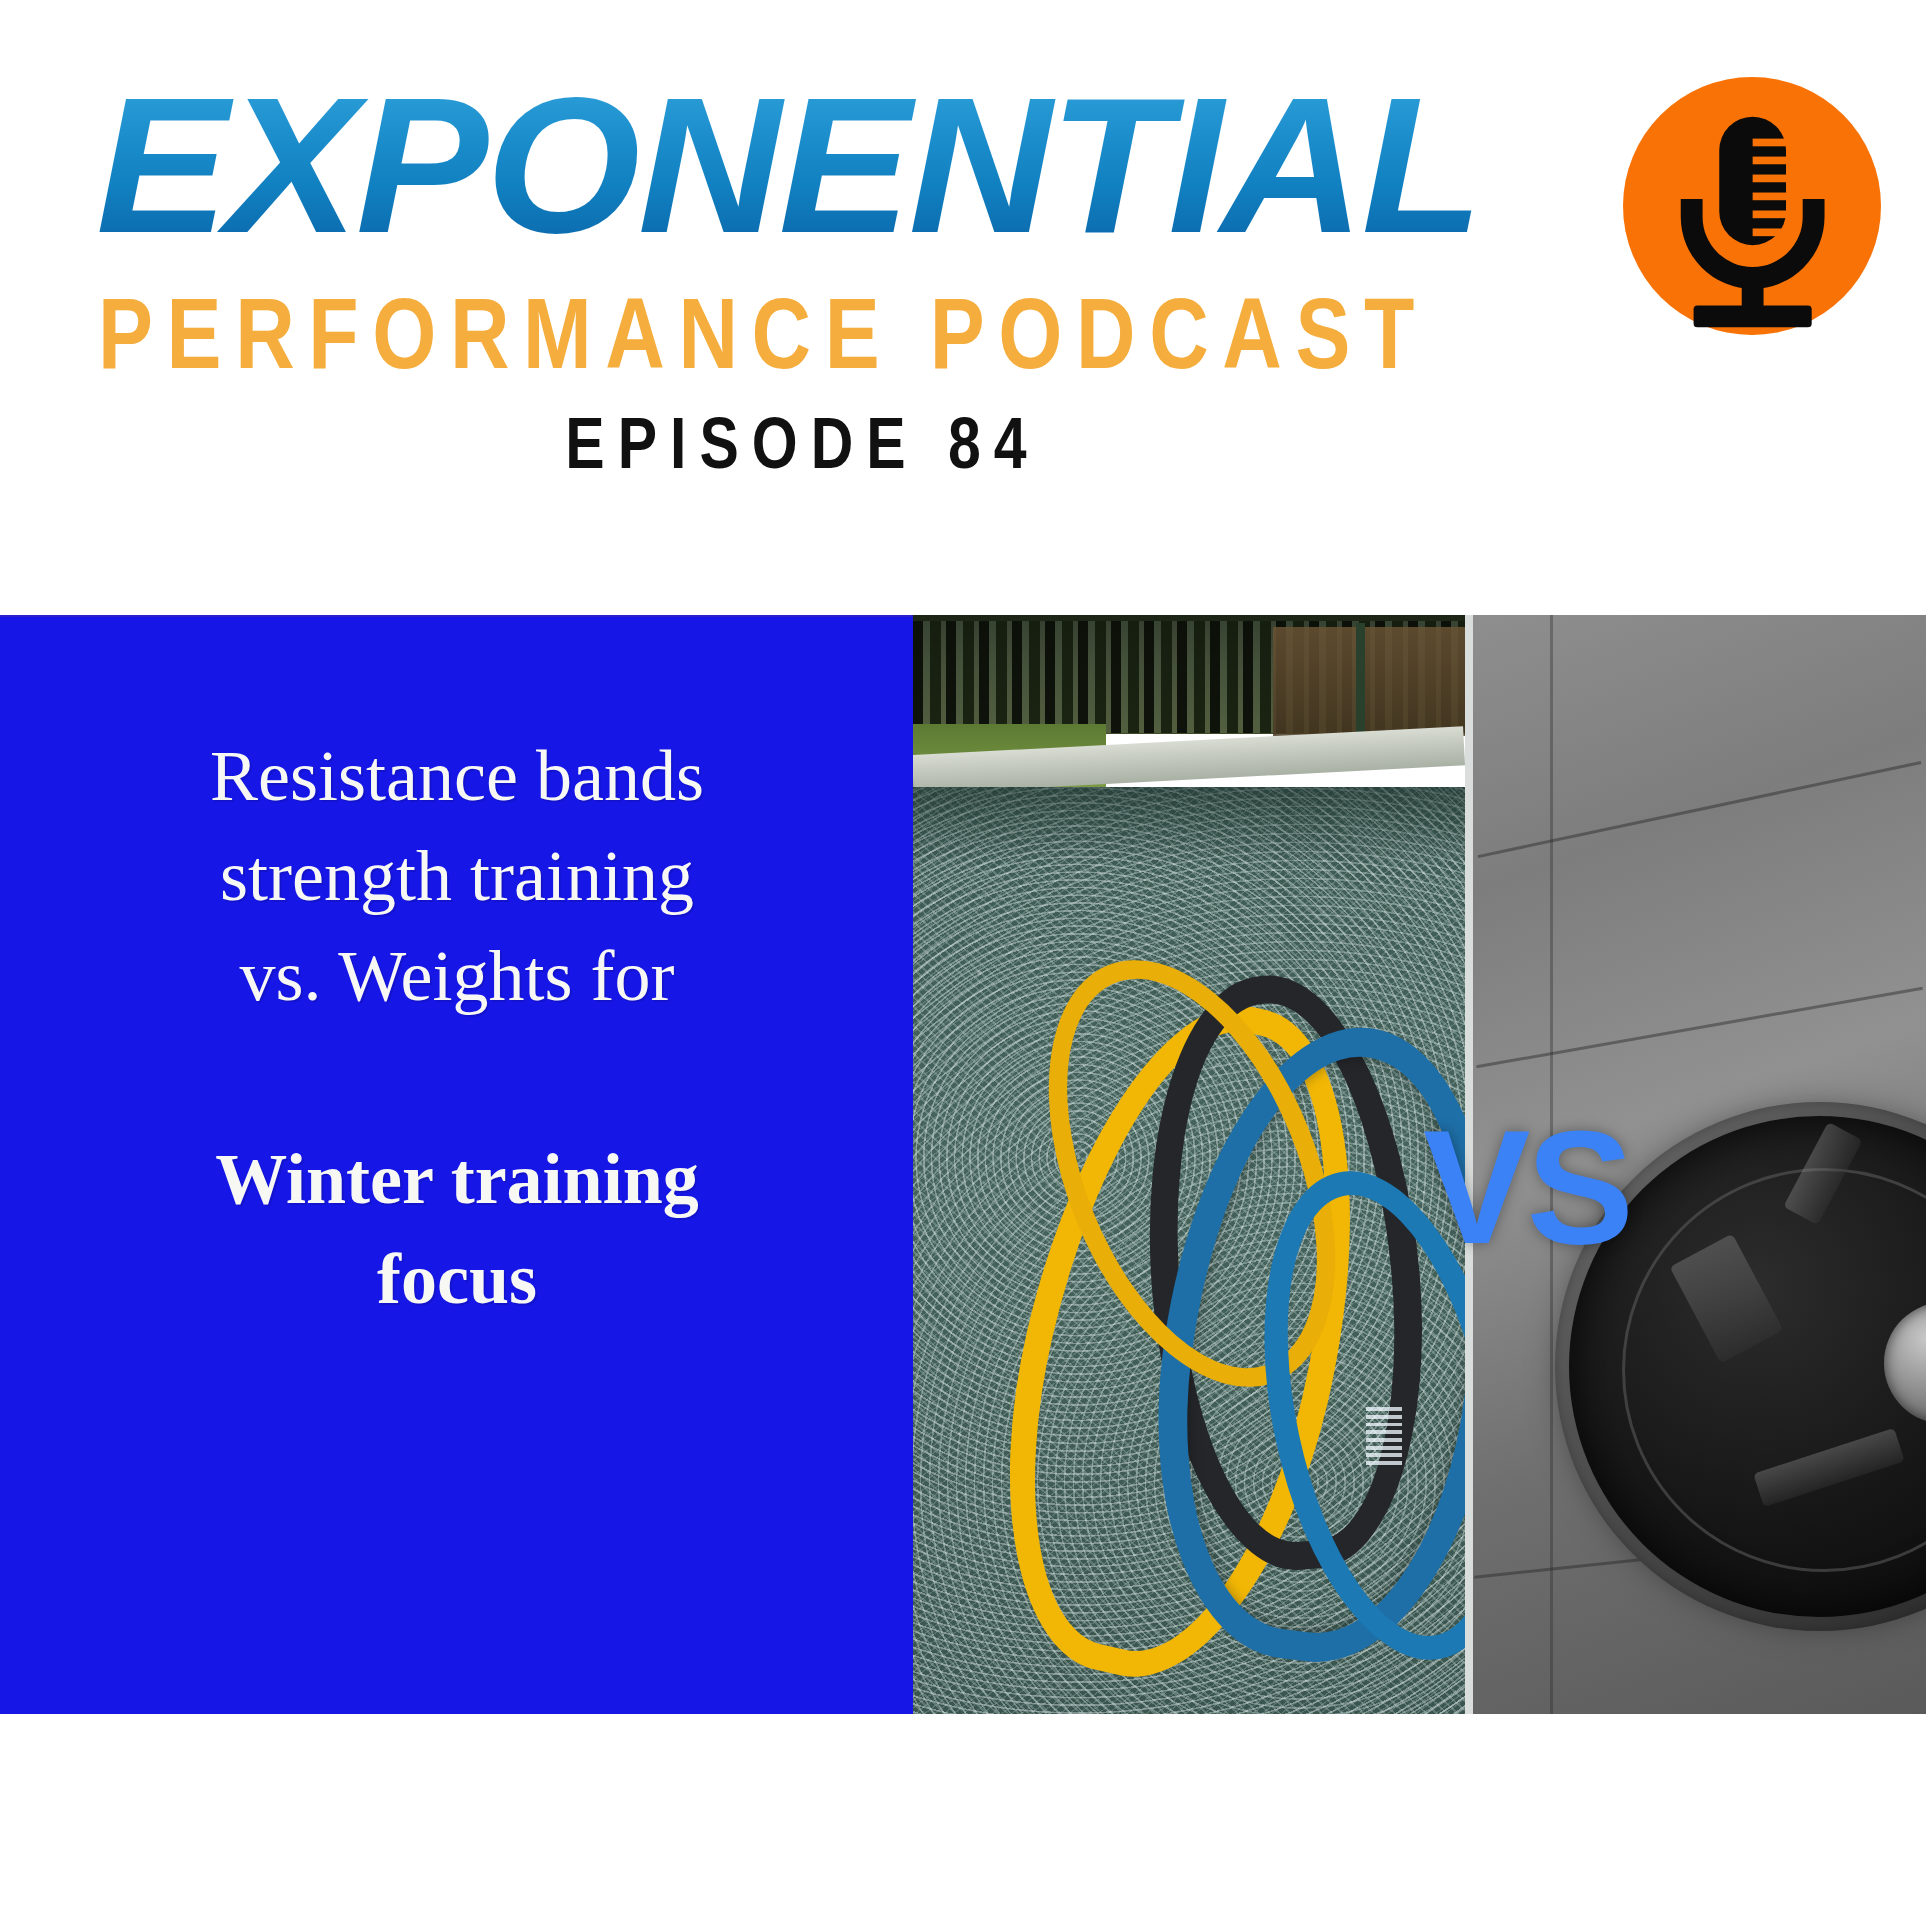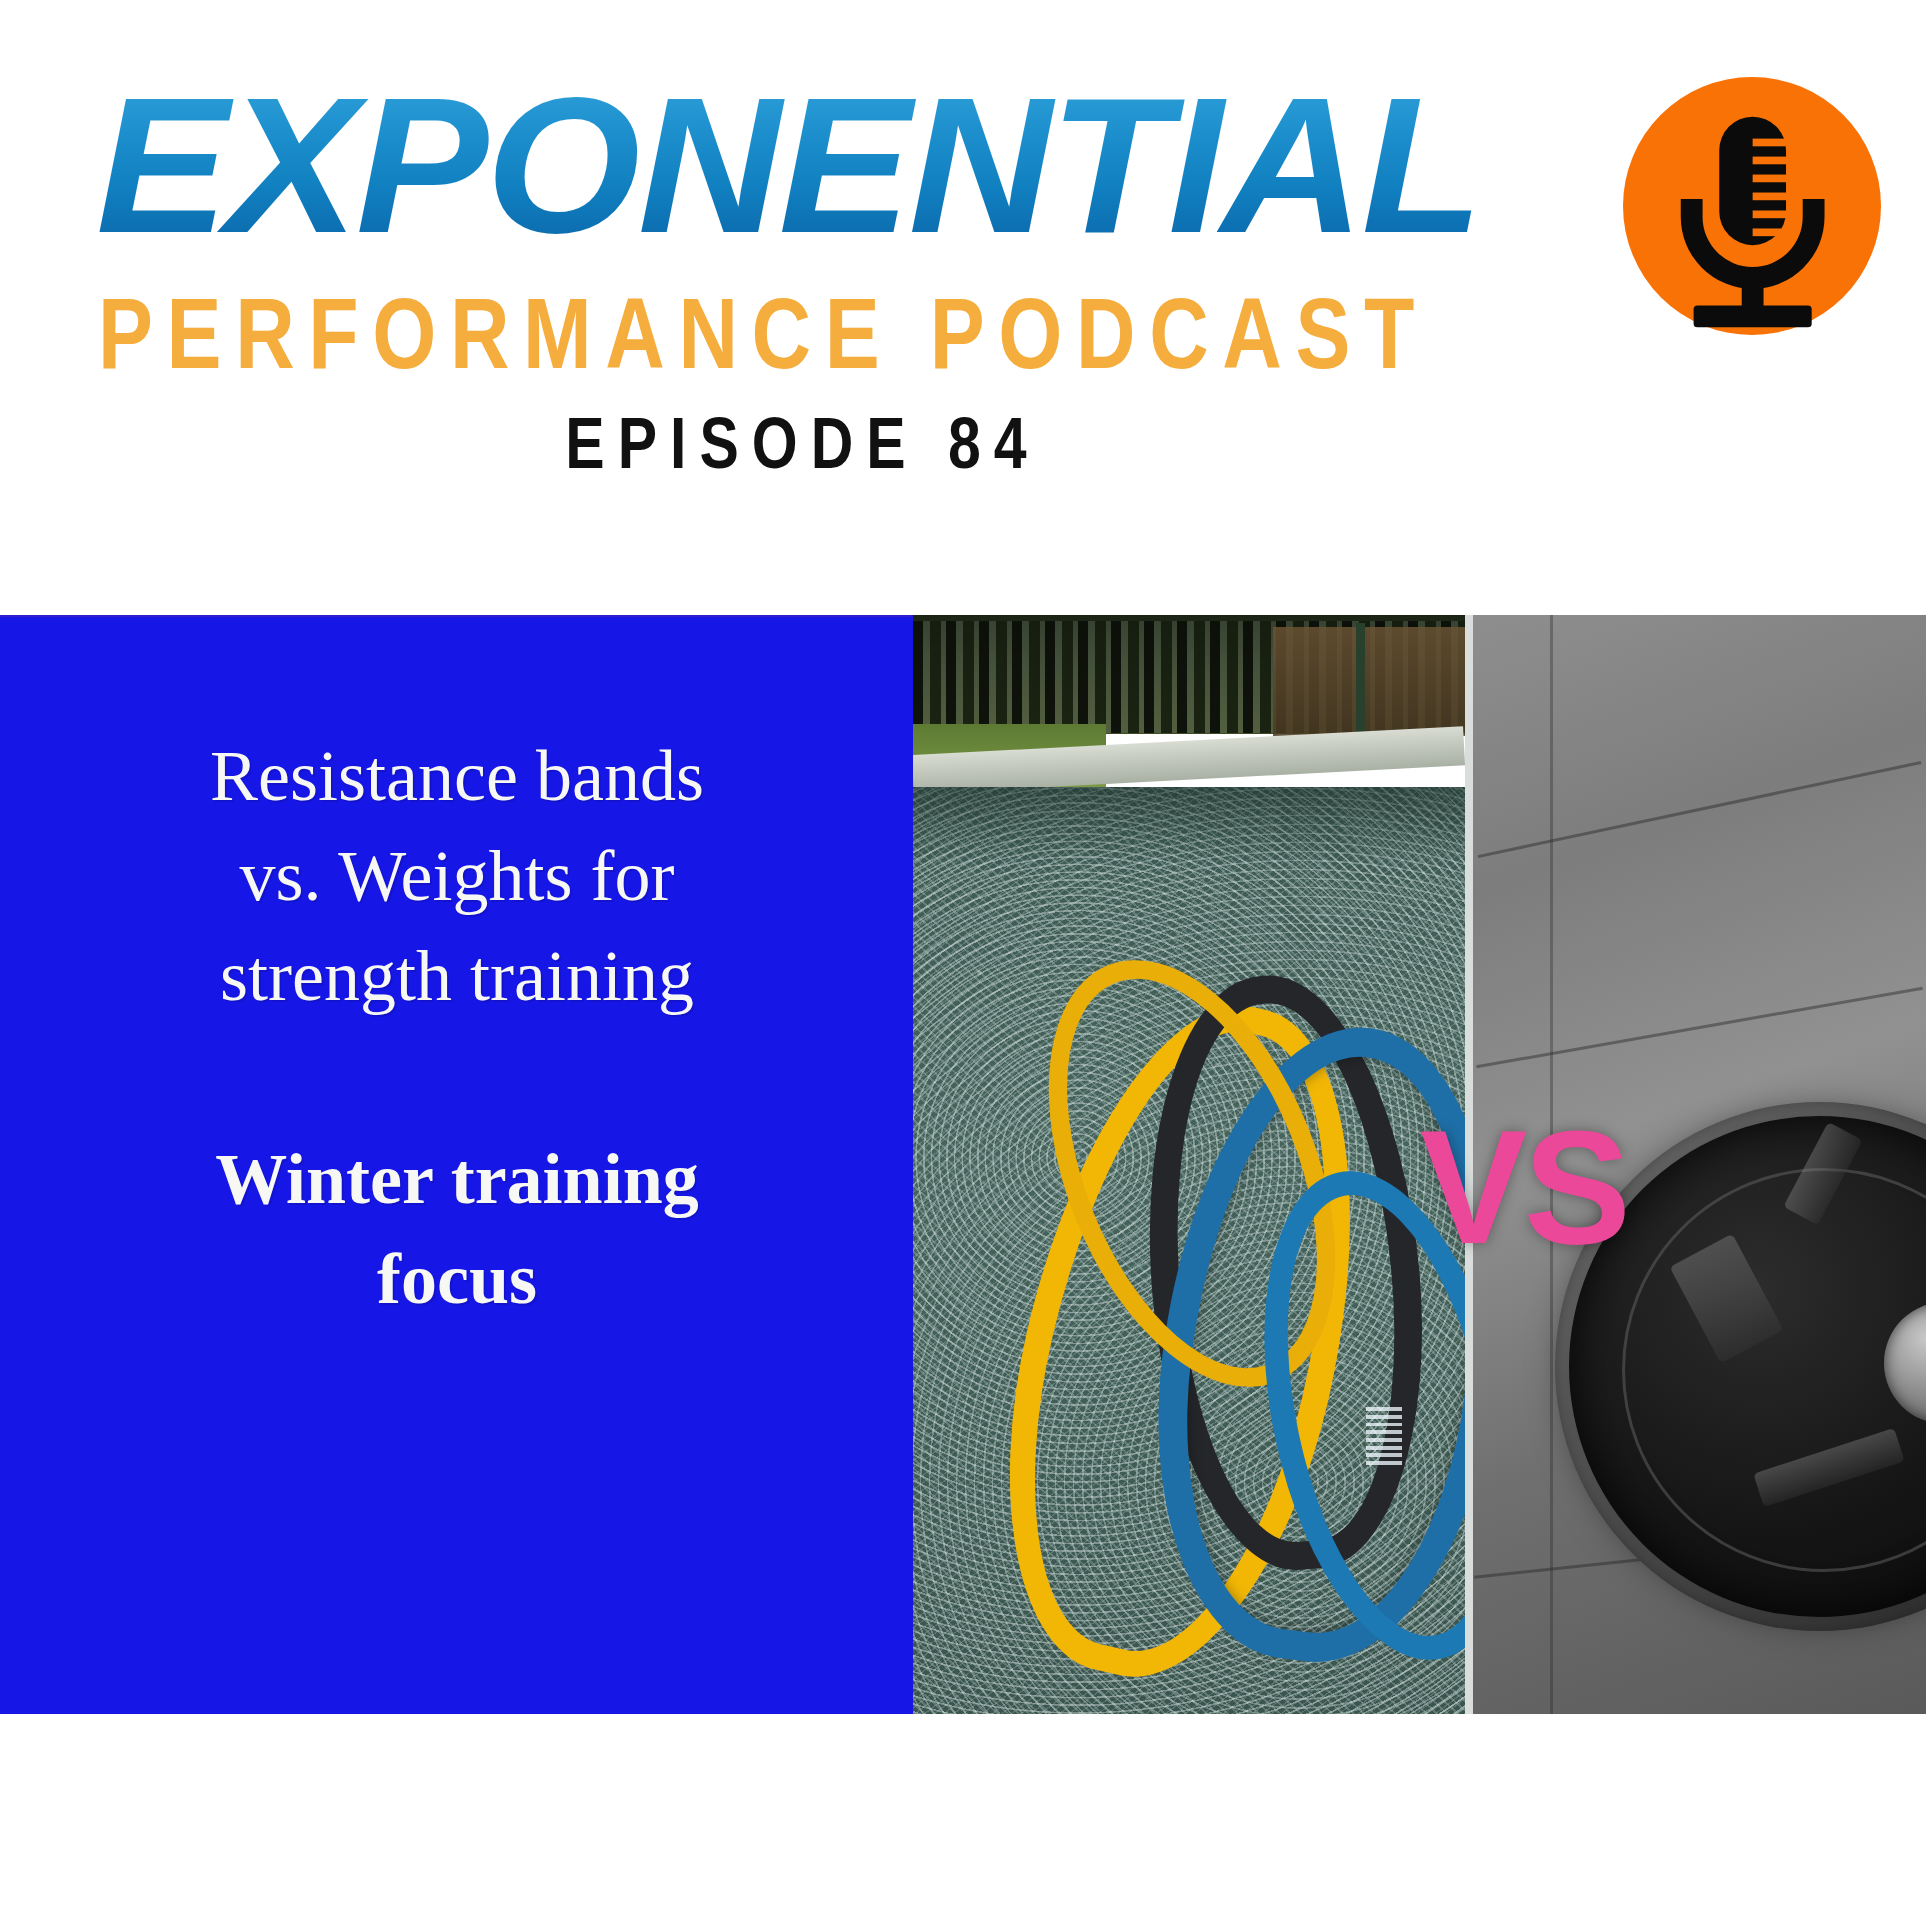--- a/index.html
+++ b/index.html
@@ -138,24 +138,24 @@
   .plate-inner-ring{position:absolute;left:149px;top:553px;width:398px;height:398px;
     border-radius:50%;border:3.9px solid rgba(95,95,95,.55);}
   .plate-emboss{position:absolute;border-radius:5.1px;opacity:.35;
     background:linear-gradient(180deg,#9a9a9a,#3a3a3a);}
   .collar{position:absolute;left:411px;top:687px;width:122px;height:122px;
     border-radius:50%;background:radial-gradient(circle at 35% 30%,#c8c8c8 0%,#8f8f8f 45%,#4d4d4d 100%);
     box-shadow:inset 0 0 14px rgba(0,0,0,.6);}
 
   
   #vs-label{
-    position:absolute;left:1420px;top:1091px;width:270px;height:193px;
+    position:absolute;left:1360px;top:1091px;width:270px;height:193px;
     font-family:"Liberation Sans",sans-serif;
     font-size:161px;line-height:193px;font-weight:bold;
-    color:#ec4899;letter-spacing:-3.9px;text-align:left;
+    color:#3b82f6;letter-spacing:-3.9px;text-align:right;
     text-shadow:0 0 14px rgba(0,0,0,.35);
     z-index:40;
   }
 
   
   #footer-space{position:absolute;left:0;top:1714px;width:1926px;height:212px;background:#ffffff;}
 </style>
 </head>
 <body>
 
@@ -191,22 +191,22 @@
         <rect x="110" y="356" width="184" height="34" rx="6" fill="#0B0B0B"></rect>
       </svg>
     </div>
   </div>
 
   <div id="content">
 
     <div id="title-panel">
       <div class="title-stack">
         <div>Resistance bands</div>
+        <div>strength training</div>
         <div>vs. Weights for</div>
-        <div>strength training</div>
         <div class="title-block-2">
           <div>Winter training</div>
           <div>focus</div>
         </div>
       </div>
     </div>
 
     <div id="photo-bands">
       <div class="bg-sky"></div>
       <div class="bg-trees"></div>

